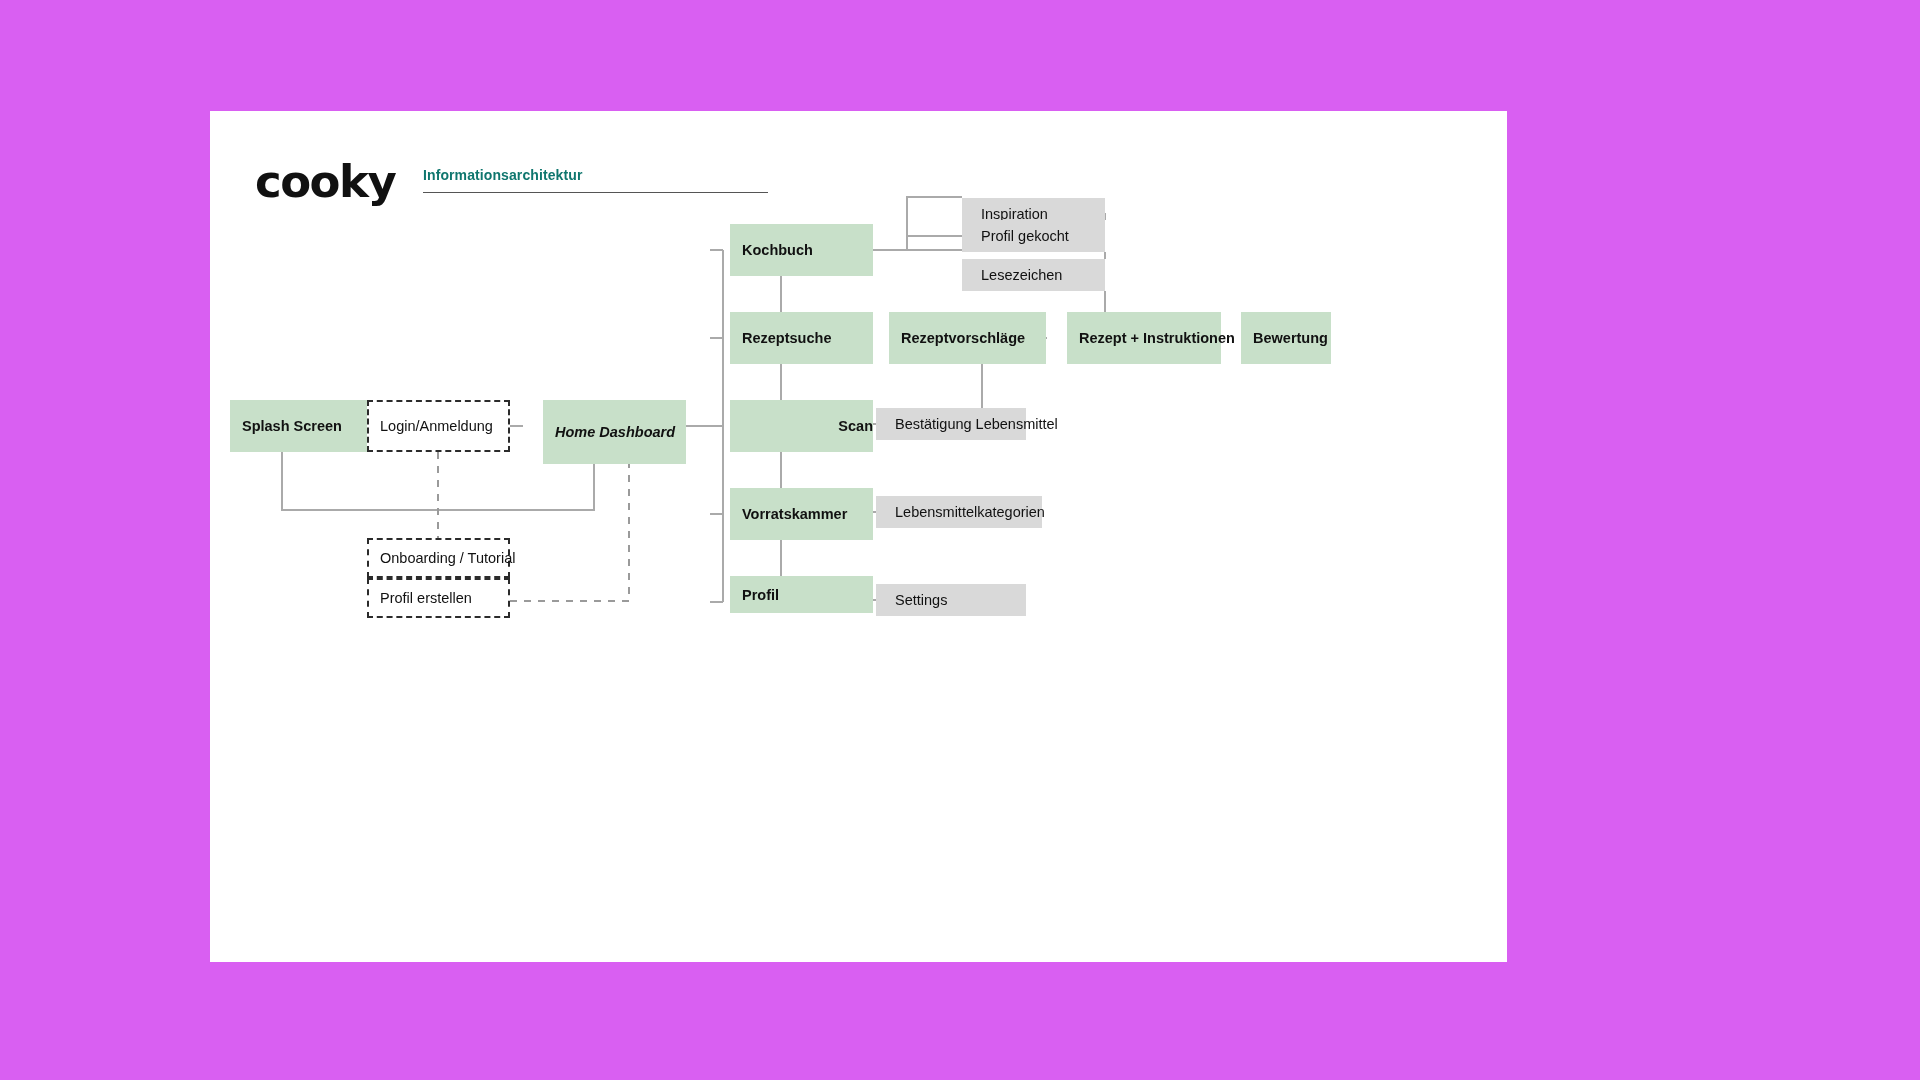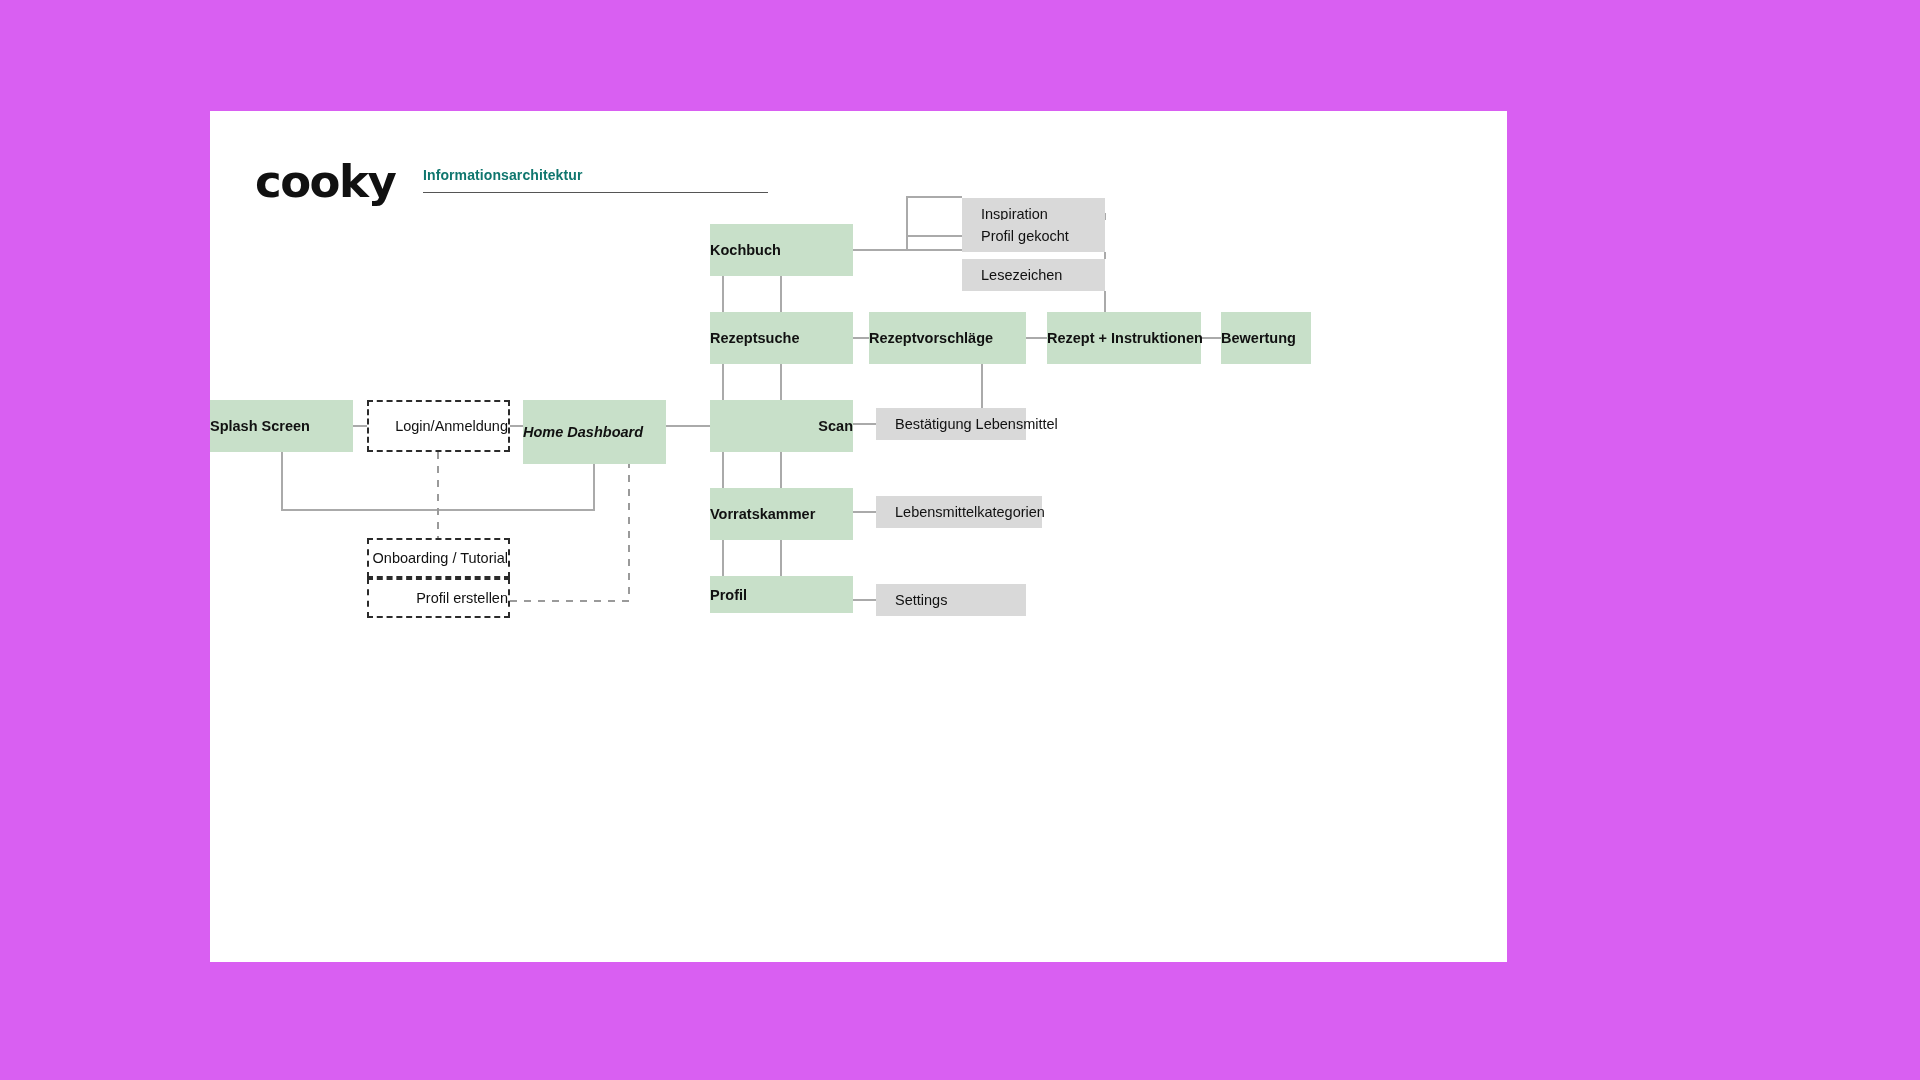--- a/index.html
+++ b/index.html
@@ -71,33 +71,34 @@
     display: flex;
     align-items: center;
     font-size: 14.5px;
     color: #111111;
     white-space: nowrap;
   }
   .node .label { pointer-events: none; }
   .node.green {
     background: #c8e0c9;
     font-weight: 700;
-    padding-left: 0;
+    padding-left: 12px;
+    margin-left: 20px;
   }
   .node.gray {
     background: #d9d9d9;
     font-weight: 400;
     padding-left: 19px;
   }
   .node.dashed {
     background: #ffffff;
     border: 2px dashed #2b2b2b;
     font-weight: 400;
-    justify-content: flex-end;
-    padding-left: 0;
+    justify-content: flex-start;
+    padding-left: 11px;
   }
 </style>
 </head>
 <body>
 
 <div id="stage">
 
   <div id="canvas">
 
     <svg id="diagram" viewBox="0 0 1297 851" xmlns="http://www.w3.org/2000/svg">

